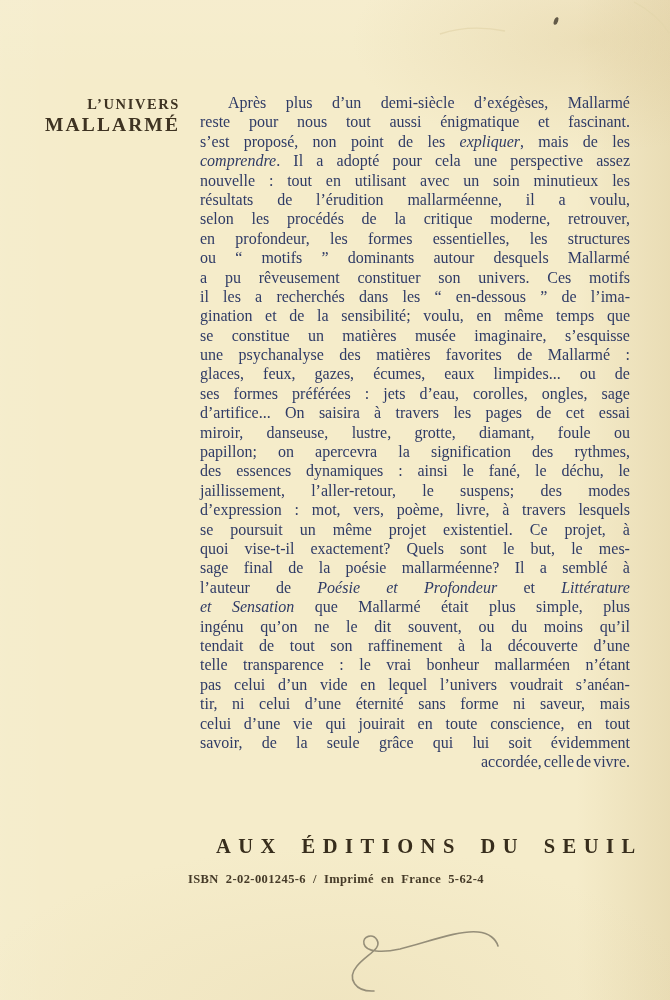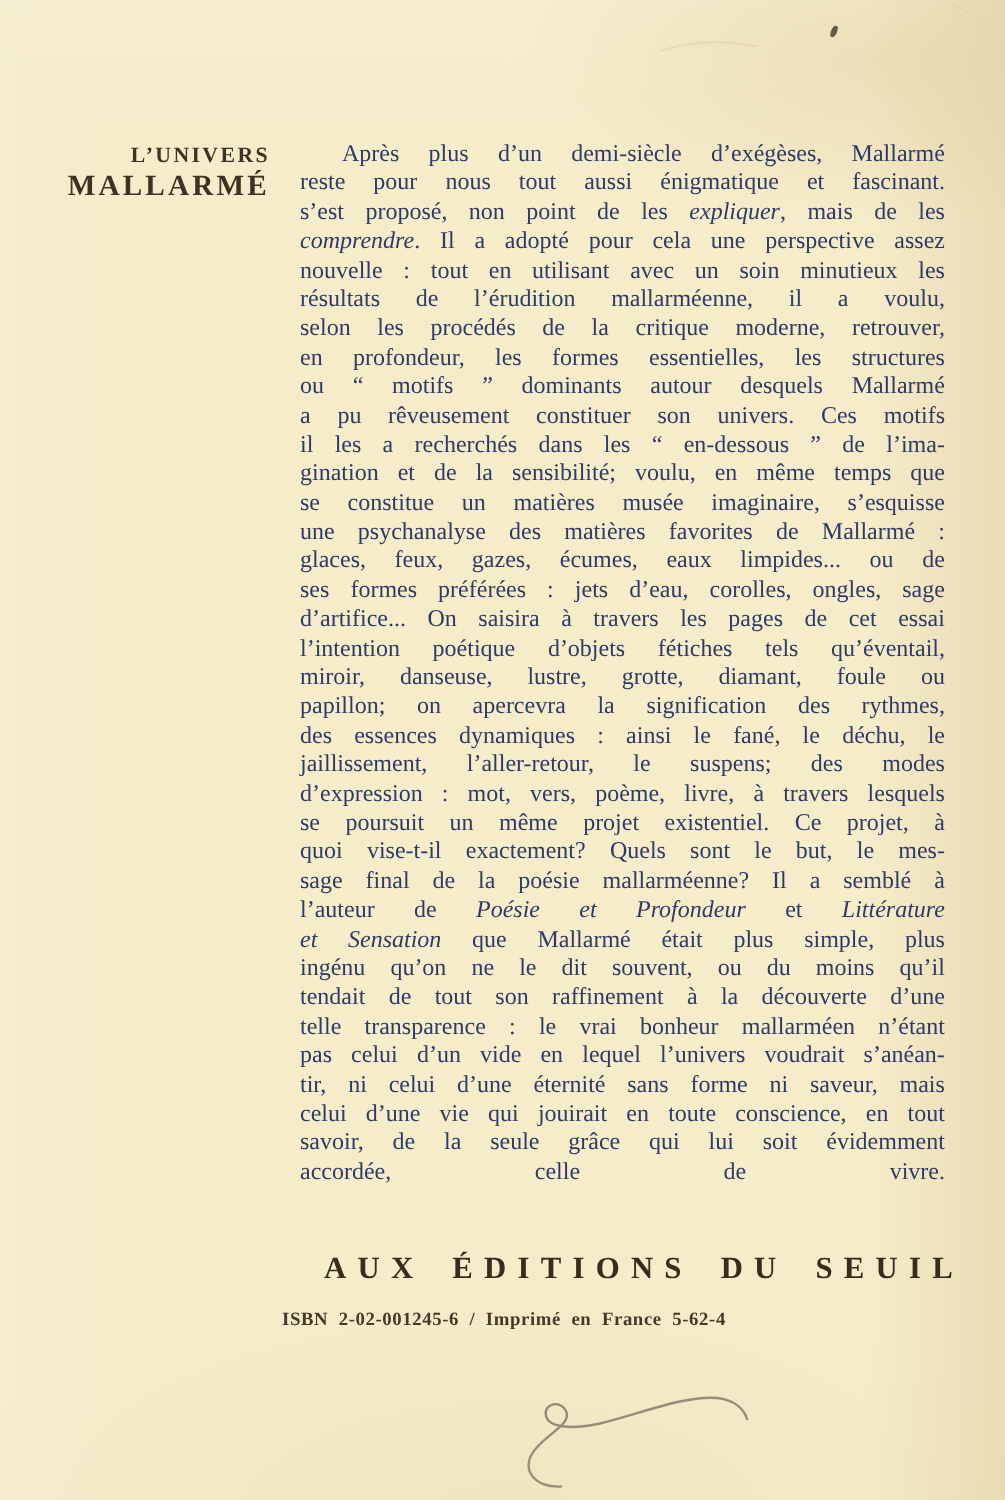--- a/index.html
+++ b/index.html
@@ -12,21 +12,21 @@
       linear-gradient(to right, rgba(255,255,255,0.05), rgba(255,255,255,0) 12%, rgba(255,255,255,0) 86%, rgba(203,180,126,0.28)),
       linear-gradient(to bottom, rgba(255,255,252,0.08), rgba(255,255,252,0) 9%),
       #f5ecca;
   }
   .title-block{position:absolute;top:95px;left:18px;width:162px;text-align:right;color:#3e3322;}
   .title-line{font-size:14.5px;font-weight:bold;letter-spacing:1.6px;line-height:18px;white-space:nowrap;}
   .title-line.big{font-size:19.5px;letter-spacing:2.1px;line-height:21px;margin-top:1px;}
   .body-text{position:absolute;left:200px;top:93px;width:430px;color:#2f3b66;font-size:16px;}
   .bodyline{display:flex;justify-content:space-between;height:19.4px;line-height:19.4px;}
   .bodyline.indent{padding-left:28px;}
-  .bodyline.last{justify-content:space-between;gap:2px;}
+  .bodyline.last{justify-content:flex-end;gap:2px;}
   .it{font-style:italic;}
   .publisher{position:absolute;left:216px;top:835px;color:#372d1c;font-weight:bold;font-size:20.5px;
     letter-spacing:7.5px;word-spacing:6px;white-space:nowrap;}
   .imprint{position:absolute;left:188px;top:872px;color:#453a28;font-weight:bold;font-size:12.5px;
     letter-spacing:0.4px;word-spacing:3.5px;white-space:nowrap;}
   .marks{position:absolute;left:0;top:0;width:670px;height:1000px;pointer-events:none;}
   .speck{position:absolute;left:554px;top:17px;width:4px;height:8px;background:#4a4234;
     border-radius:60% 40% 55% 45%;transform:rotate(18deg);opacity:0.85;}
 </style>
 </head>
@@ -219,28 +219,20 @@
         <span><span>saisira</span></span>
         <span><span>à</span></span>
         <span><span>travers</span></span>
         <span><span>les</span></span>
         <span><span>pages</span></span>
         <span><span>de</span></span>
         <span><span>cet</span></span>
         <span><span>essai</span></span>
       </div>
       <div class="bodyline">
-        <span><span>l’intention</span></span>
-        <span><span>poétique</span></span>
-        <span><span>d’objets</span></span>
-        <span><span>fétiches</span></span>
-        <span><span>tels</span></span>
-        <span><span>qu’éventail,</span></span>
-      </div>
-      <div class="bodyline">
         <span><span>miroir,</span></span>
         <span><span>danseuse,</span></span>
         <span><span>lustre,</span></span>
         <span><span>grotte,</span></span>
         <span><span>diamant,</span></span>
         <span><span>foule</span></span>
         <span><span>ou</span></span>
       </div>
       <div class="bodyline">
         <span><span>papillon;</span></span>

